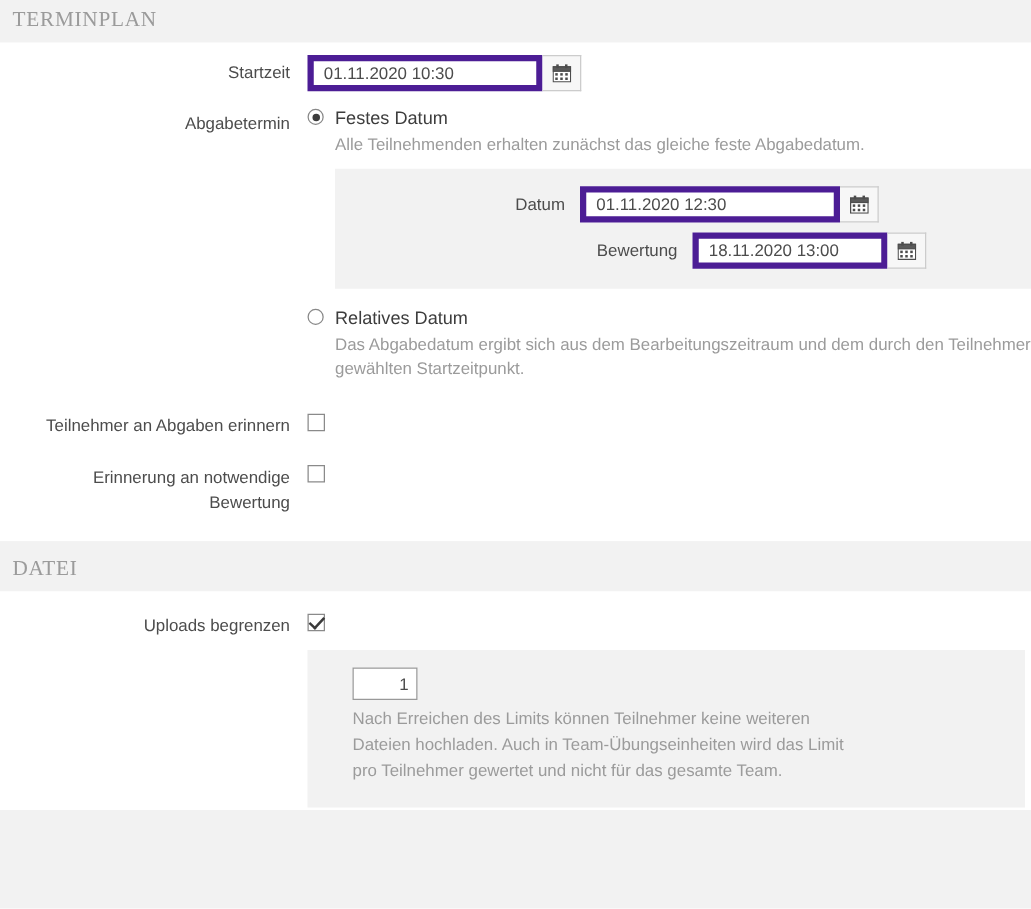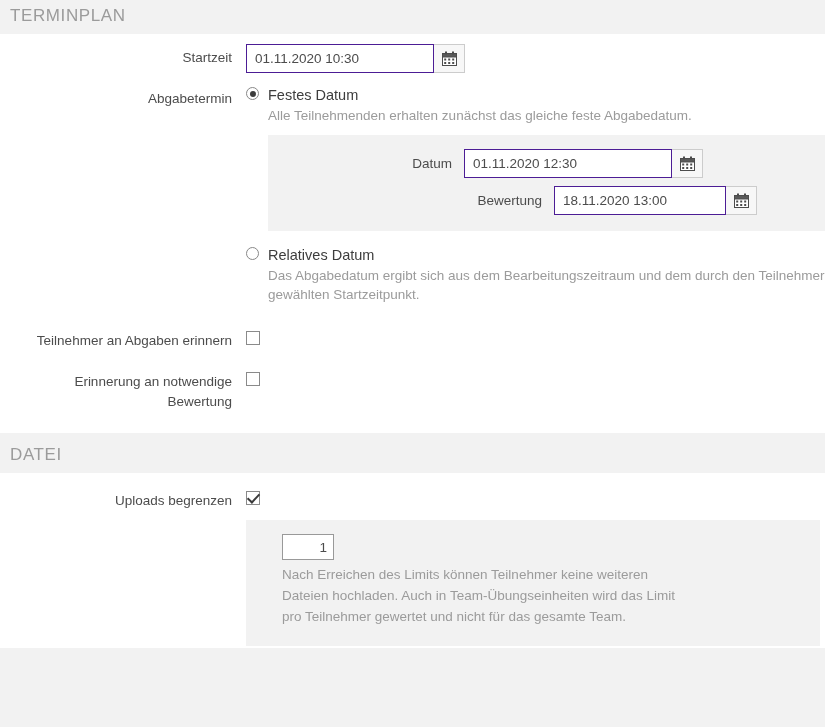--- a/index.html
+++ b/index.html
@@ -23,20 +23,21 @@
   }
 
   
   .section-head {
     font-size: 17px;
     color: #9b9b9b;
     letter-spacing: 0.6px;
     padding: 6px 0 8px 10px;
     background: #f2f2f2;
     font-weight: normal;
+    font-family: Liberation Serif, serif;
   }
 
   .section-body {
     background: #ffffff;
     padding: 0 0 0 0;
   }
 
   
   .row {
     display: flex;
@@ -62,21 +63,21 @@
   
   .datebox {
     display: inline-flex;
     align-items: stretch;
     vertical-align: middle;
   }
   .datebox input {
     font-family: "Liberation Sans", sans-serif;
     font-size: 13.5px;
     color: #4c4c4c;
-    border: 1px solid #4c1d95;
+    border: 5px solid #4c1d95;
     background: #ffffff;
     padding: 5px 8px;
     box-sizing: border-box;
     height: 29px;
     outline: none;
   }
   .cal-btn {
     width: 31px;
     height: 29px;
     border: 1px solid #cccccc;
@@ -288,21 +289,21 @@
                   </svg>
                 </span>
               </span>
             </div>
           </div>
 
           <div class="row indent2">
             <div class="label">Bewertung</div>
             <div class="field">
               <span class="datebox">
-                <input type="text" style="width: 172px;" value="18.11.2020 13:00">
+                <input type="text" style="width: 156px;" value="18.11.2020 13:00">
                 <span class="cal-btn">
                   <svg class="cal-icon" width="15" height="15" viewBox="0 0 15 15">
                     <rect x="0.5" y="2.5" width="14" height="12" fill="#ffffff" stroke="#4c4c4c"></rect>
                     <rect x="0.5" y="2.5" width="14" height="3.5" fill="#5a5a5a" stroke="#4c4c4c"></rect>
                     <rect x="3" y="0.5" width="2" height="3" fill="#4c4c4c"></rect>
                     <rect x="10" y="0.5" width="2" height="3" fill="#4c4c4c"></rect>
                     <rect x="2.2" y="7.5" width="2" height="2" fill="#4c4c4c"></rect>
                     <rect x="6.2" y="7.5" width="2" height="2" fill="#4c4c4c"></rect>
                     <rect x="10.2" y="7.5" width="2" height="2" fill="#4c4c4c"></rect>
                     <rect x="2.2" y="11" width="2" height="2" fill="#4c4c4c"></rect>

